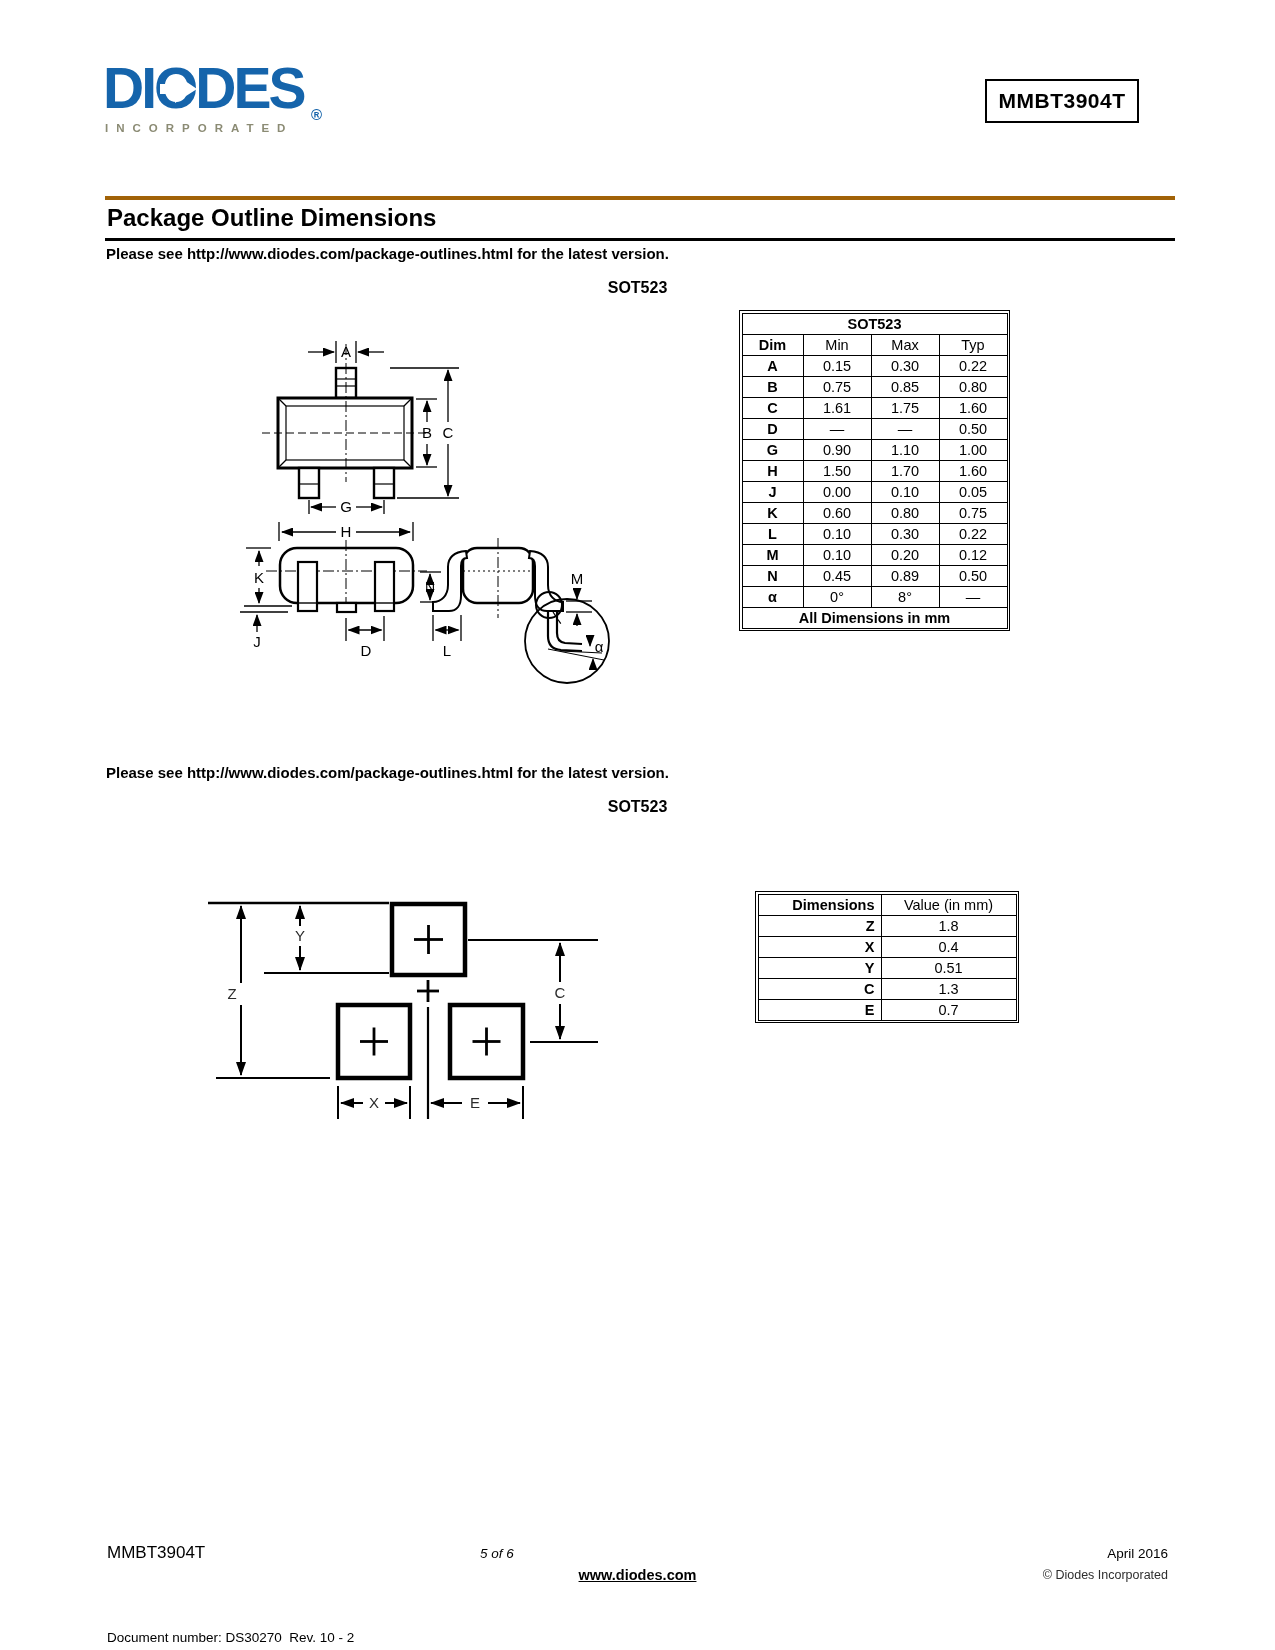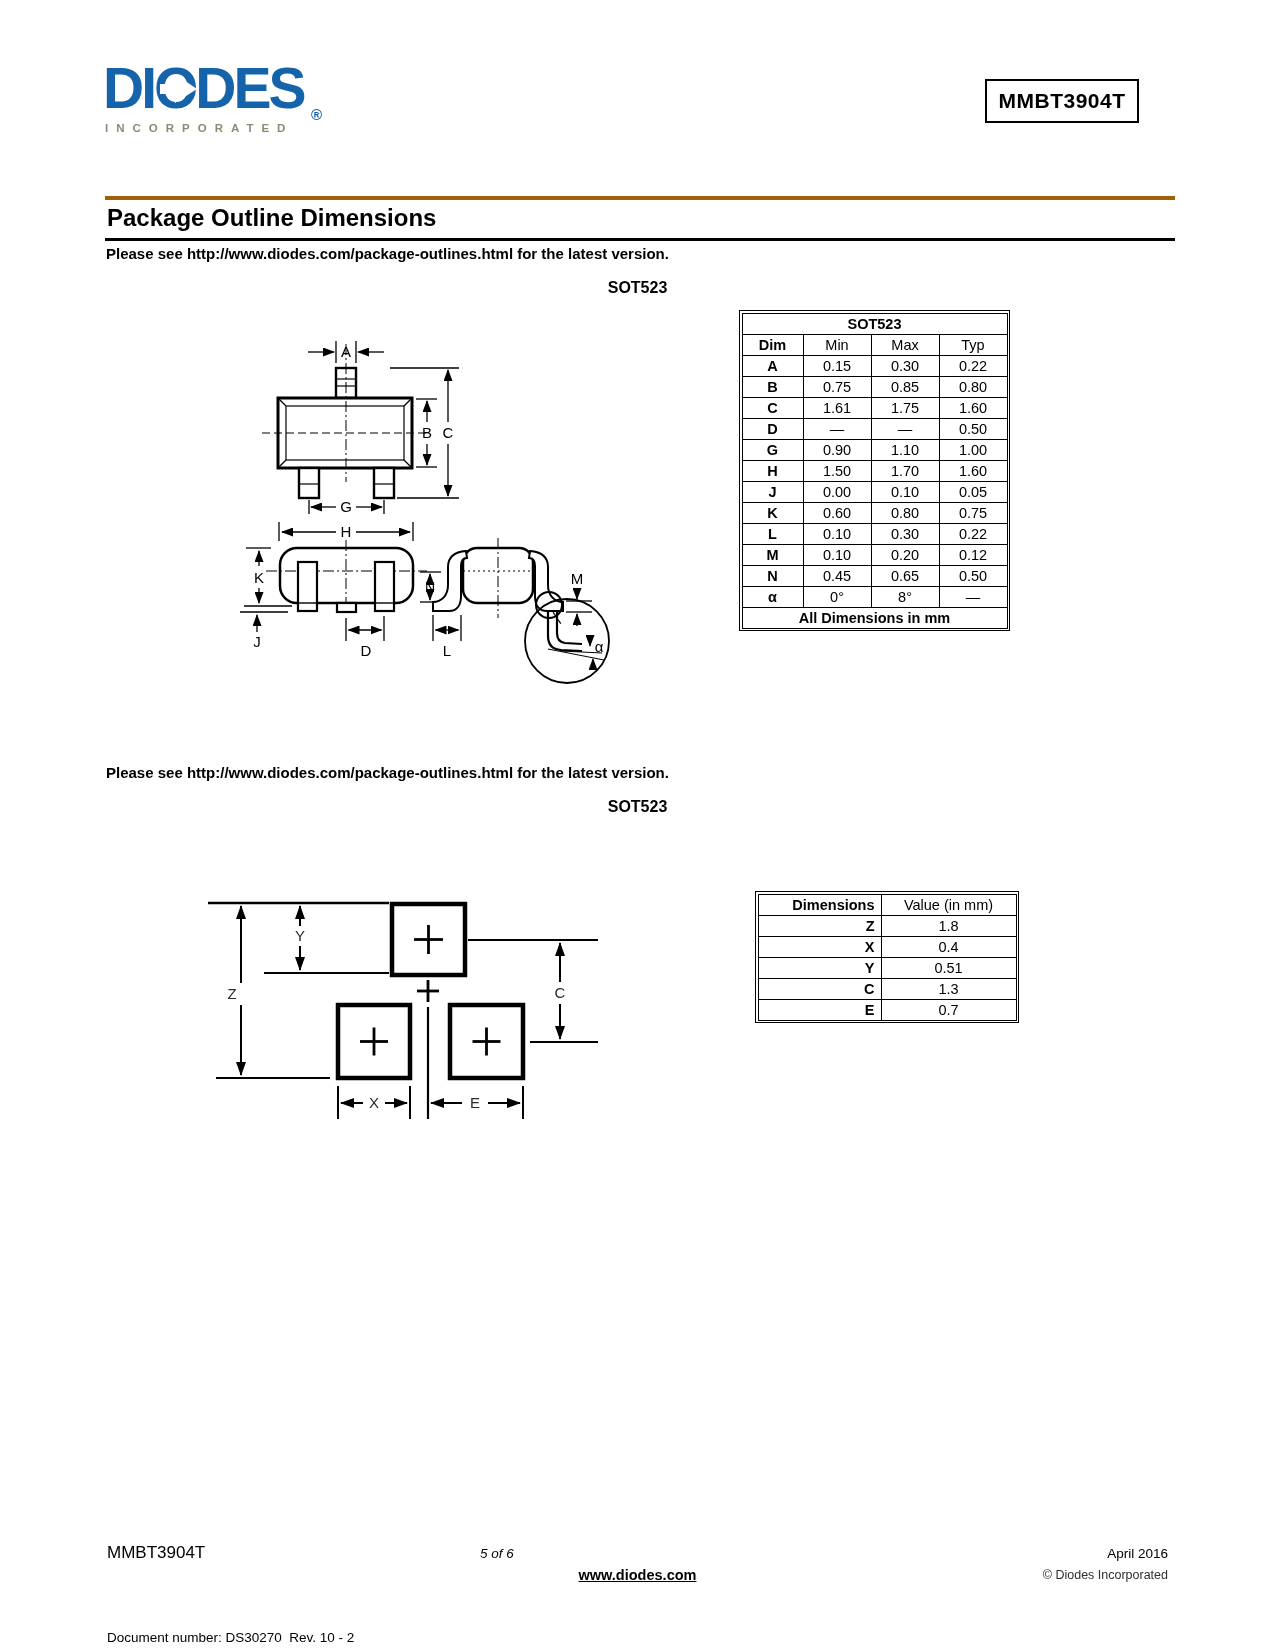--- a/index.html
+++ b/index.html
@@ -255,21 +255,21 @@
           </tr>
       <tr>
             <td class="c-dim">M</td>
             <td class="c-val">0.10</td>
             <td class="c-val">0.20</td>
             <td class="c-val">0.12</td>
           </tr>
       <tr>
             <td class="c-dim">N</td>
             <td class="c-val">0.45</td>
-            <td class="c-val">0.65</td>
+            <td class="c-val">0.89</td>
             <td class="c-val">0.50</td>
           </tr>
       <tr>
             <td class="c-dim">α</td>
             <td class="c-val">0°</td>
             <td class="c-val">8°</td>
             <td class="c-val">—</td>
           </tr>
       <tr>
             <td colspan="4" class="t-title">All Dimensions in mm</td>

